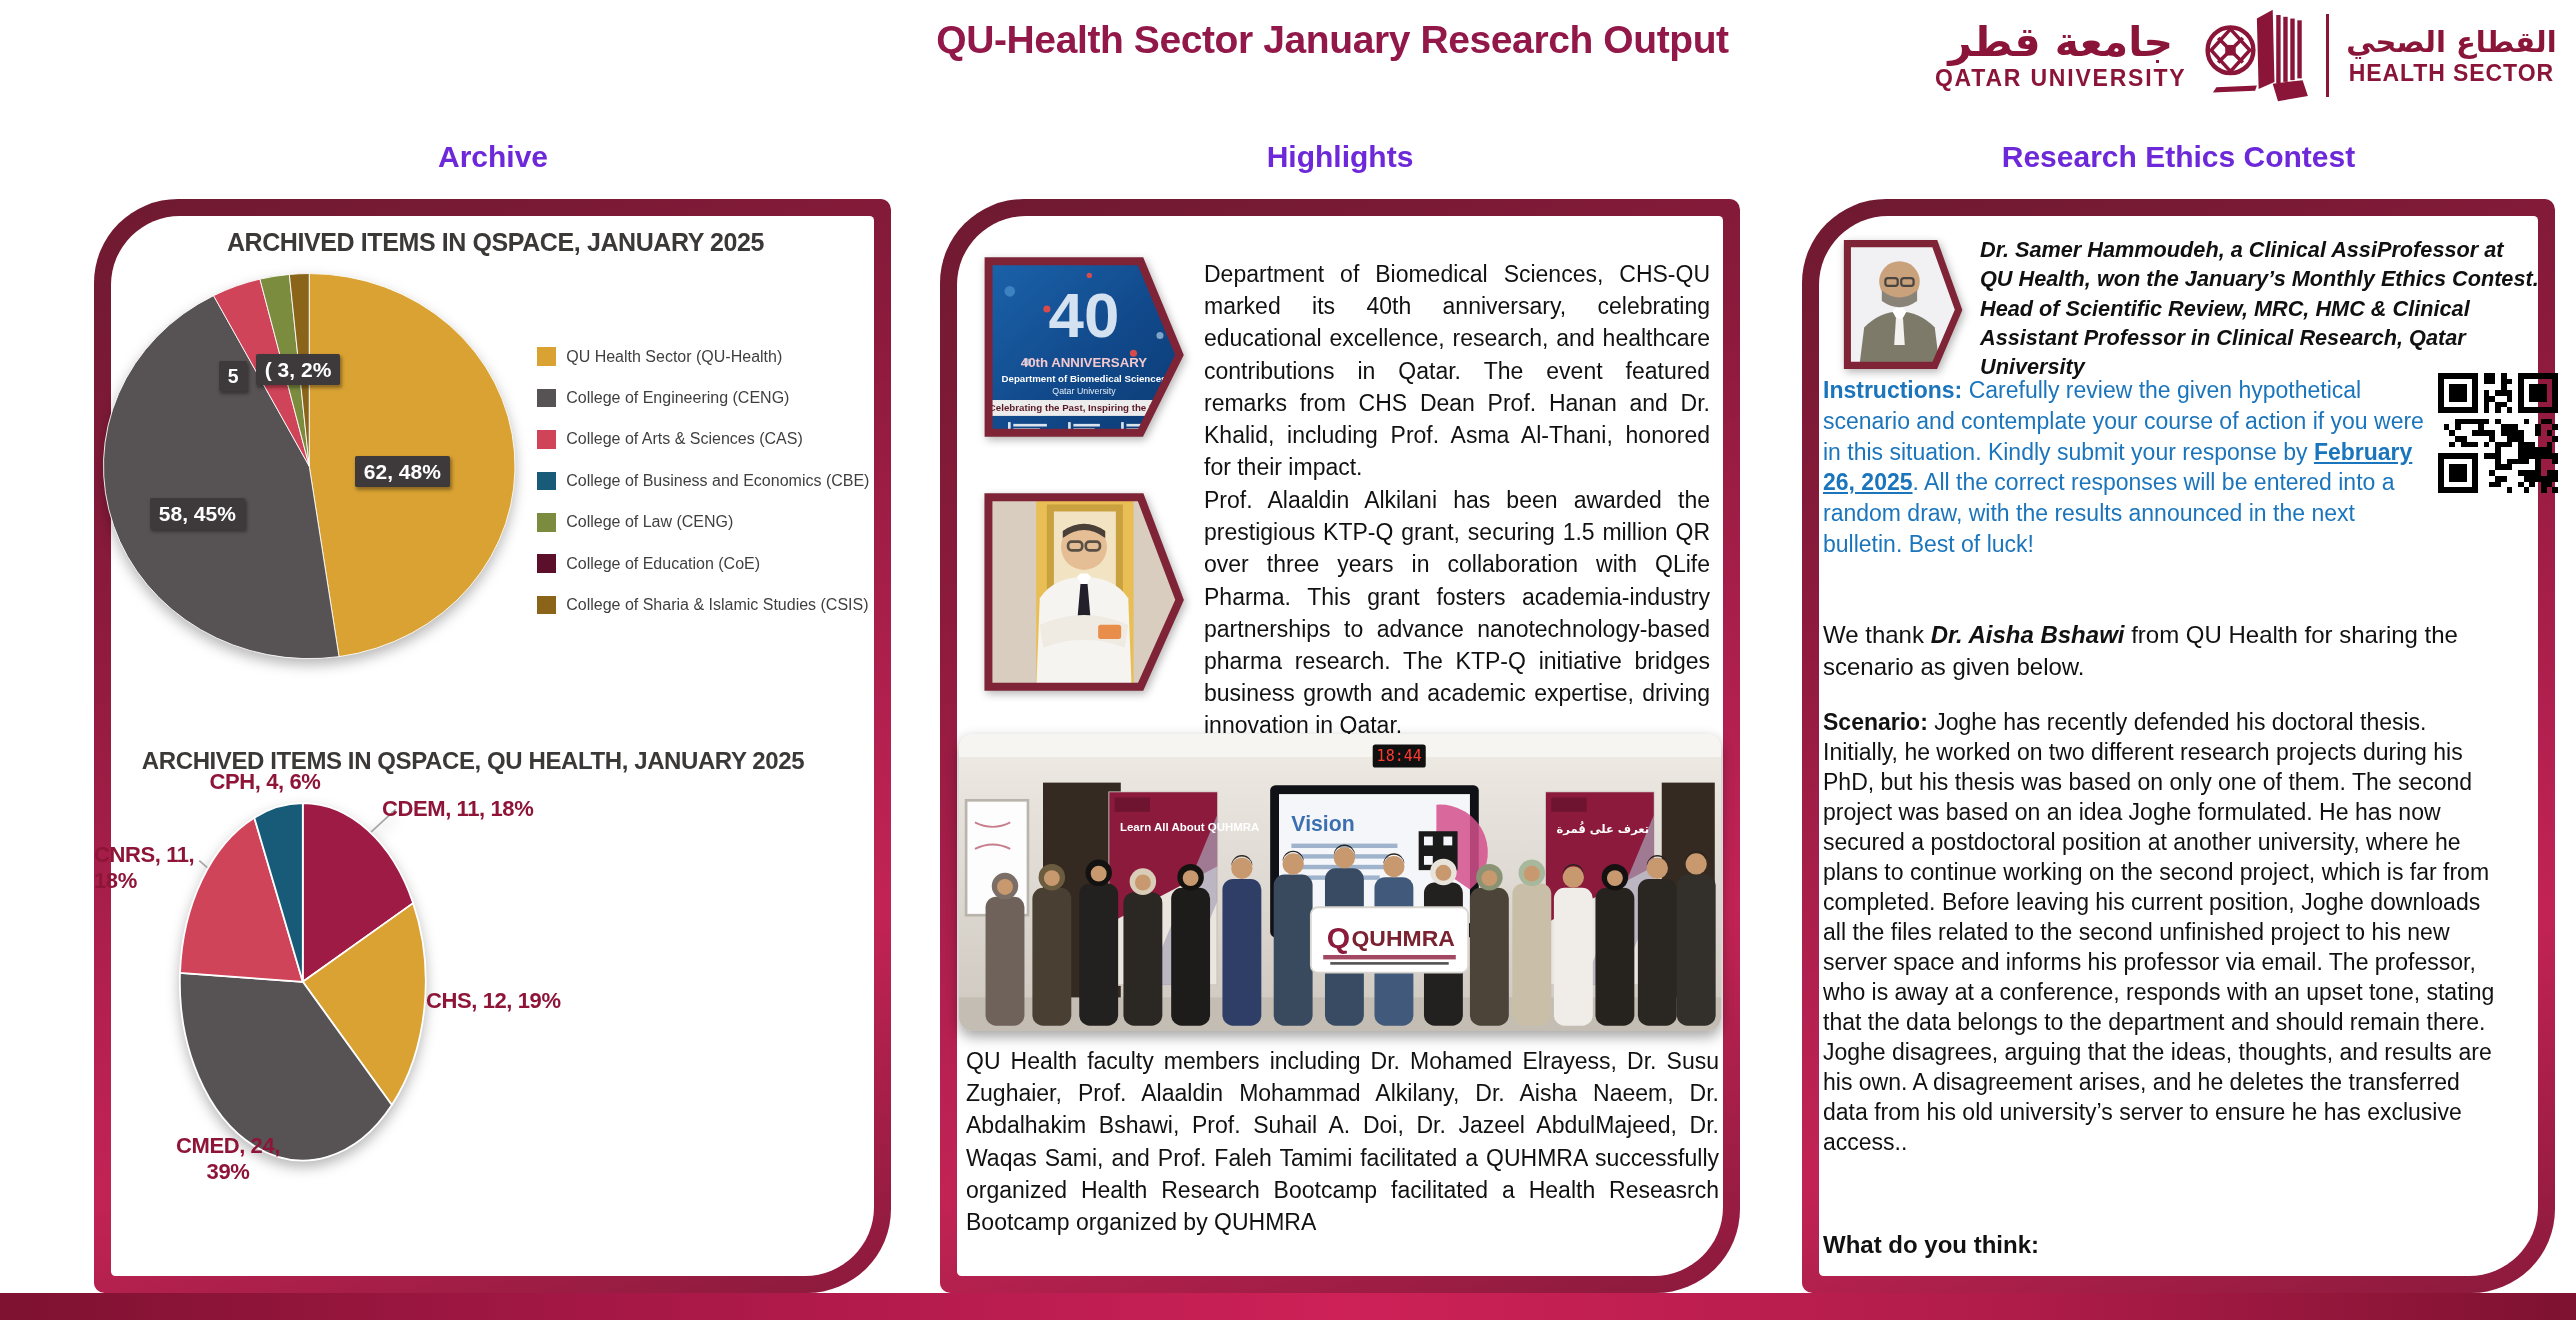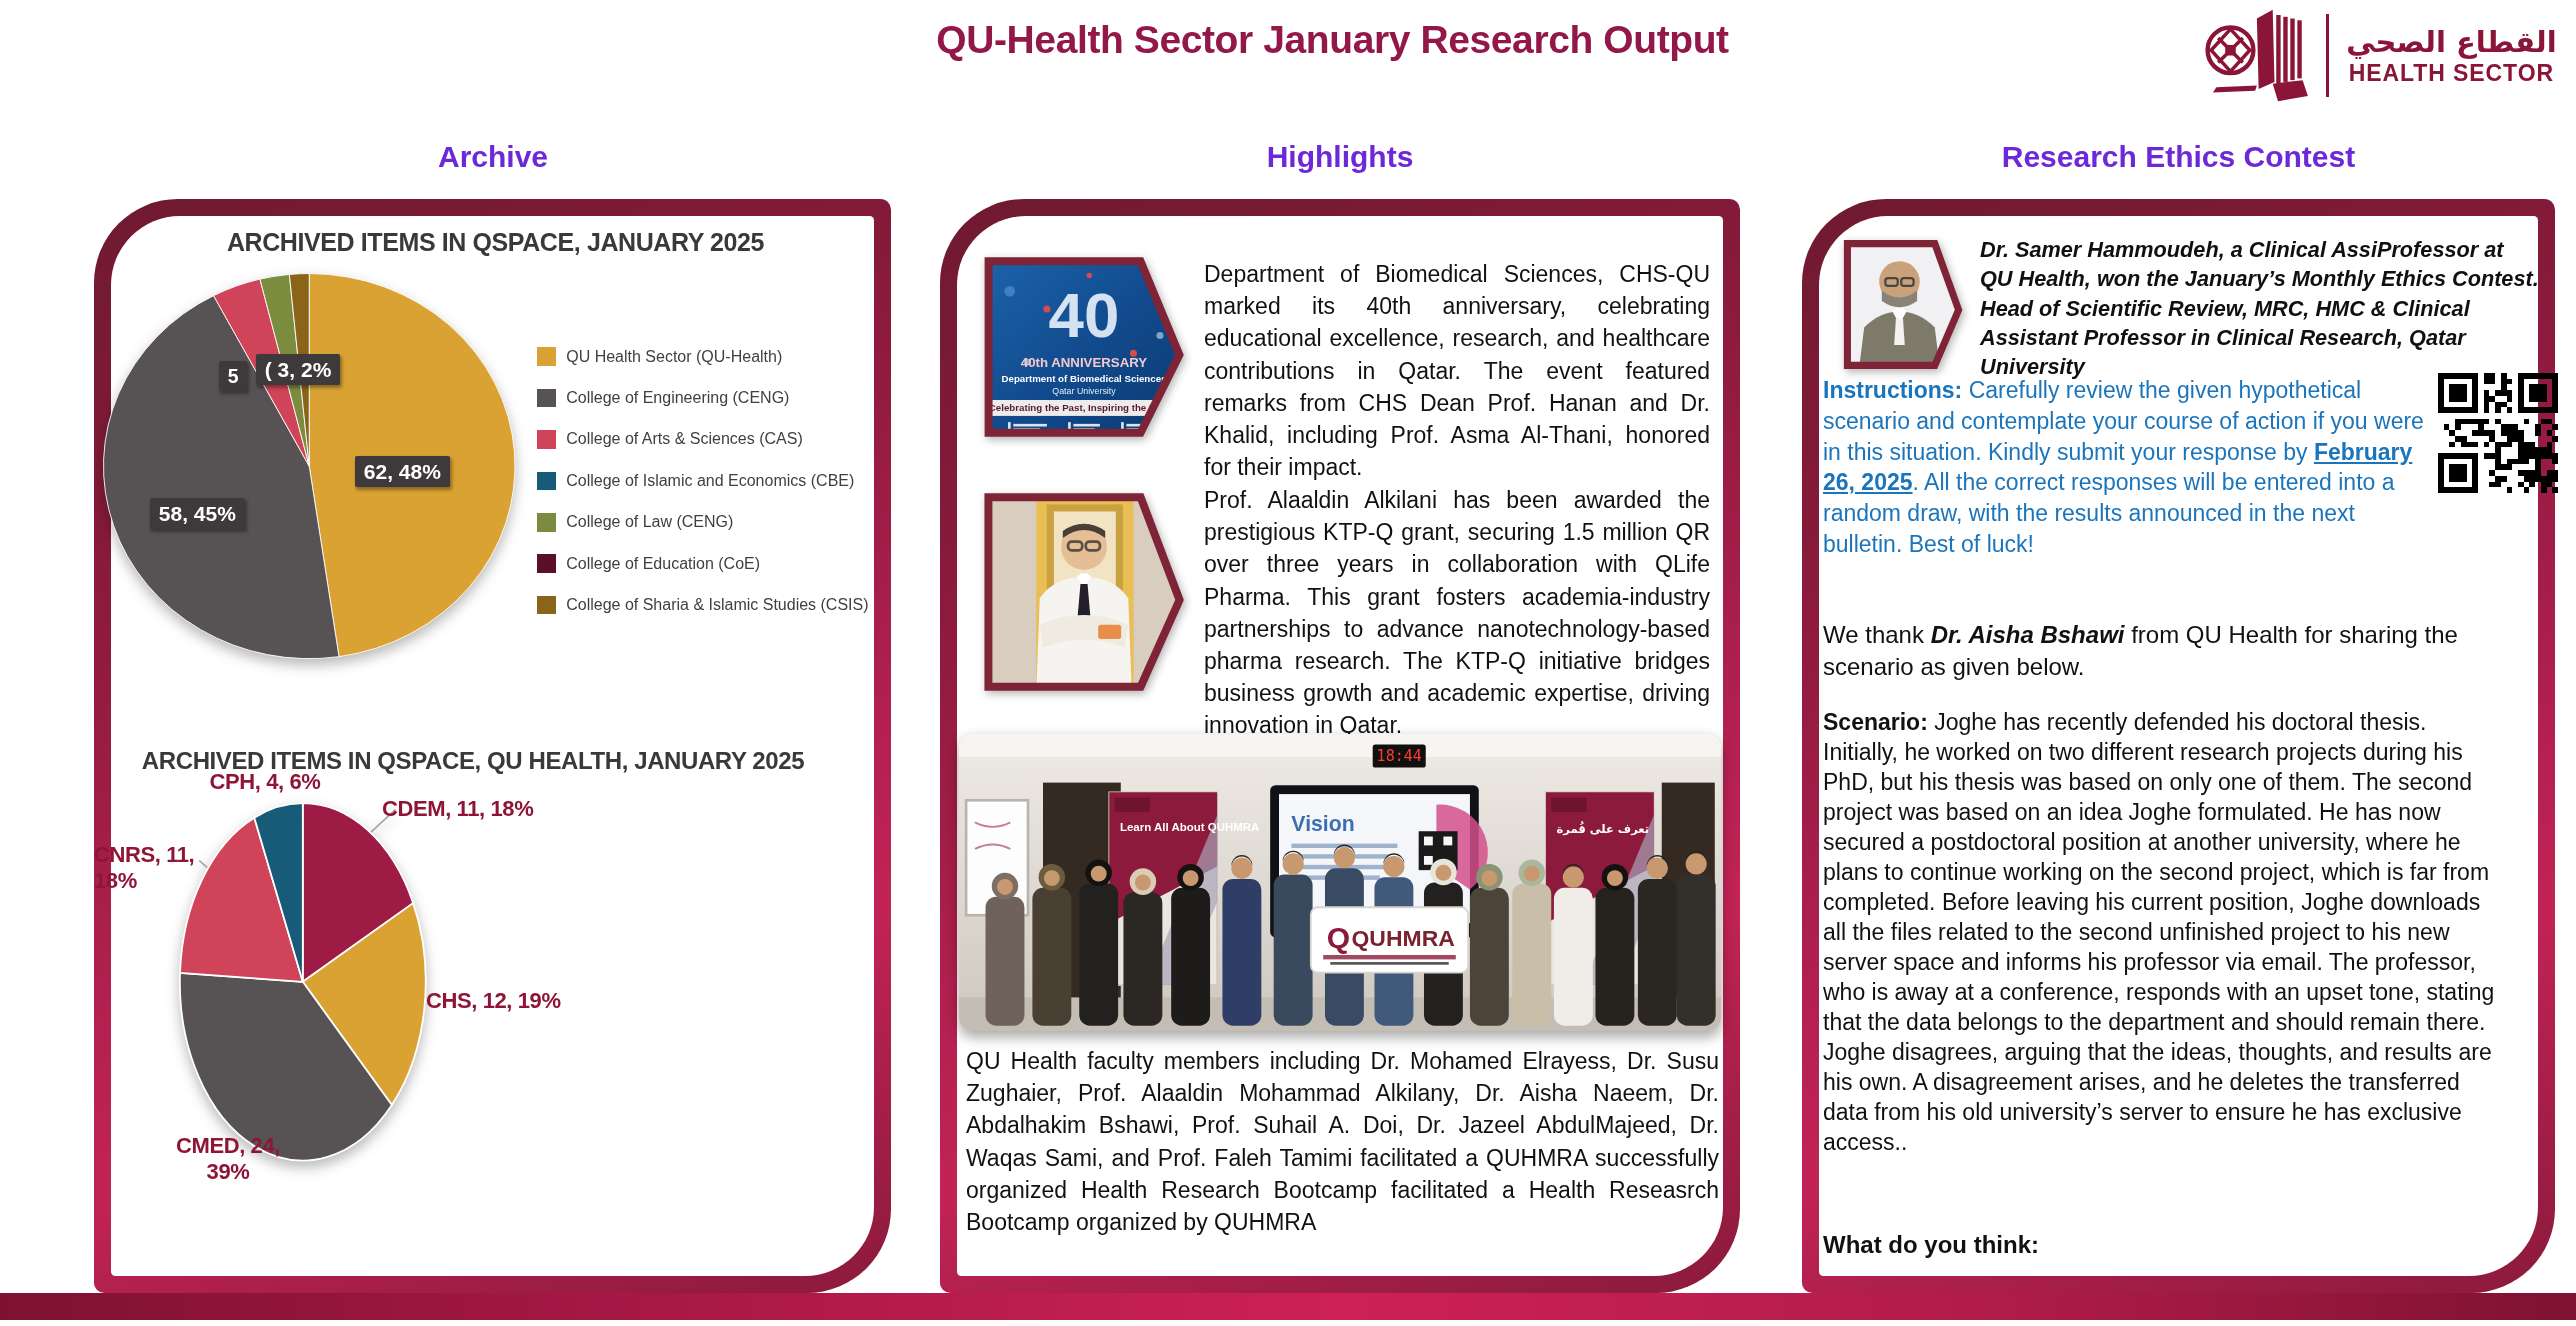--- a/index.html
+++ b/index.html
@@ -44,20 +44,24 @@
   .u{text-decoration:underline;}
   .photo-shadow{filter:drop-shadow(2.7px 3.5px 4.4px rgba(0,0,0,.3));}
   .group-photo{border-radius:14px;box-shadow:0 5.3px 12.4px rgba(0,0,0,.35);}
 </style>
 </head>
 <body>
 
 <div class="abs main-title">QU-Health Sector January Research Output</div>
 
 <div class="abs logo">
+  <div class="qu-block">
+    <div class="ar">جامعة قطر</div>
+    <div class="en">QATAR UNIVERSITY</div>
+  </div>
   <svg width="104" height="95" viewBox="0 0 118 108">
     <g fill="#8A1538">
       <path d="M60 12 L78 2 L80 84 L62 92 Z"></path>
       <rect x="82" y="8" width="5" height="78"></rect>
         <rect x="90" y="10" width="5" height="74"></rect>
         <rect x="98" y="12" width="5" height="70"></rect>
         <rect x="106" y="14" width="5" height="66"></rect>
       <path d="M78 86 L112 82 L118 100 L84 106 Z"></path>
       <path d="M10 96 L58 94 L60 88 L14 90 Z"></path>
       <circle cx="30" cy="48" r="26" fill="none" stroke="#8A1538" stroke-width="5"></circle>
@@ -113,21 +117,21 @@
   <div class="legend-item">
       <span class="legend-swatch" style="background: rgb(87, 82, 84);"></span>
       <span class="legend-label">College of Engineering (CENG)</span>
     </div>
   <div class="legend-item">
       <span class="legend-swatch" style="background: rgb(208, 68, 89);"></span>
       <span class="legend-label">College of Arts &amp; Sciences  (CAS)</span>
     </div>
   <div class="legend-item">
       <span class="legend-swatch" style="background: rgb(23, 91, 120);"></span>
-      <span class="legend-label">College of Islamic and Economics (CBE)</span>
+      <span class="legend-label">College of Business and Economics (CBE)</span>
     </div>
   <div class="legend-item">
       <span class="legend-swatch" style="background: rgb(124, 140, 62);"></span>
       <span class="legend-label">College of Law (CENG)</span>
     </div>
   <div class="legend-item">
       <span class="legend-swatch" style="background: rgb(92, 15, 43);"></span>
       <span class="legend-label">College of Education (CoE)</span>
     </div>
   <div class="legend-item">

